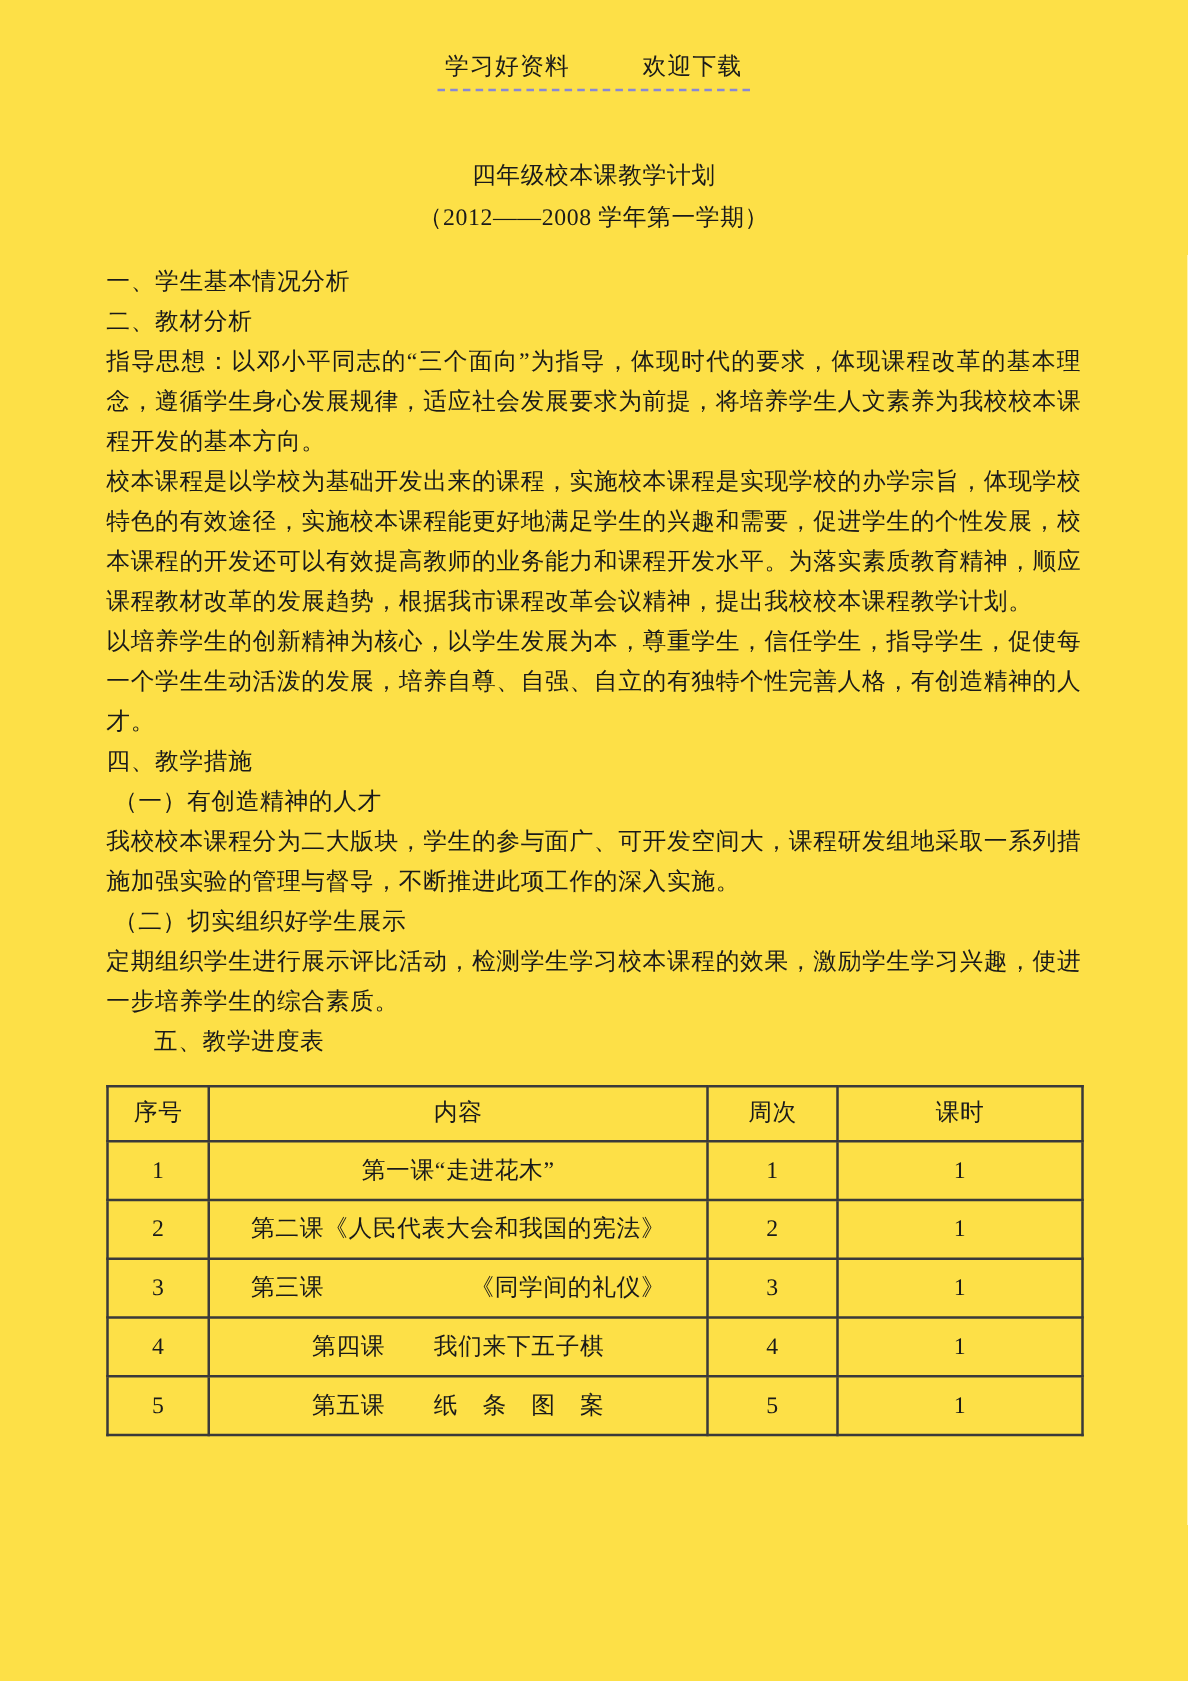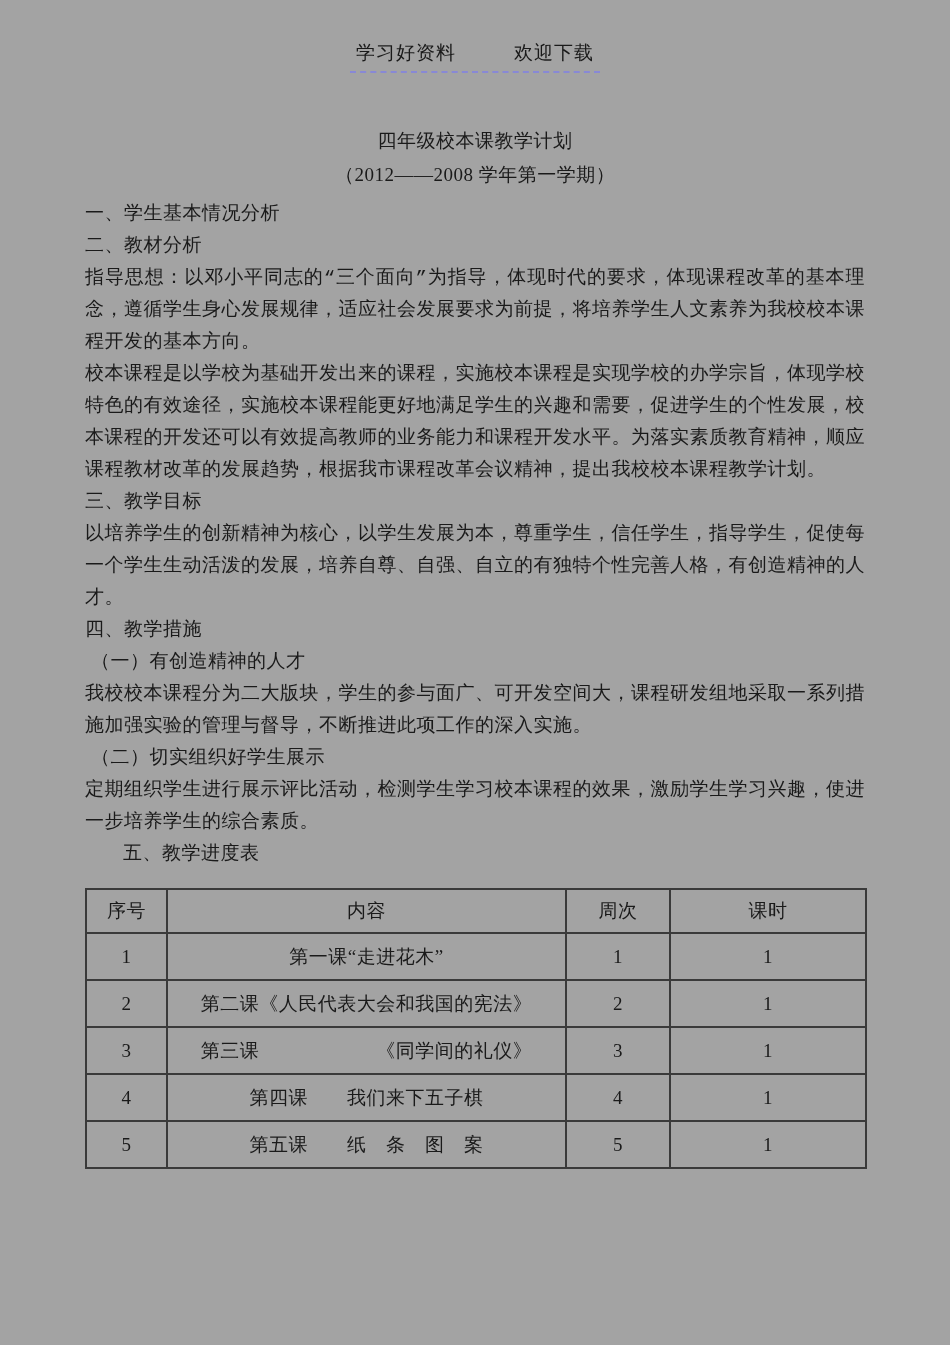--- a/index.html
+++ b/index.html
@@ -1,21 +1,21 @@
 <!DOCTYPE html>
 <html><head>
 <meta charset="utf-8">
 <style>
   * { margin: 0; padding: 0; box-sizing: border-box; }
   html, body { background: #ffffff; }
   .page {
     position: relative;
     width: 950px;
     height: 1345px;
-    background: #a3a3a3;
+    background: #fde047;
     font-family: "Liberation Serif", "DejaVu Serif", serif;
     color: #1a1a1a;
     overflow: hidden;
   }
   
   .doc-header {
     position: absolute;
     top: 40px;
     left: 0;
     width: 100%;
@@ -34,21 +34,21 @@
     position: absolute;
     top: 124px;
     left: 85px;
     width: 780px;
     font-size: 19px;
     line-height: 32px;
     letter-spacing: 0.5px;
   }
   .title-line { text-align: center; line-height: 34px; }
   .subtitle-line { text-align: center; line-height: 34px; }
-  .body-blocks { margin-top: 6px; font-family: Liberation Mono, monospace; }
+  .body-blocks { margin-top: 18px; }
   .h   { text-align: left; }
   .p   { text-align: justify; }
   .sub { padding-left: 6px; }
   .h-indent { padding-left: 38px; }
   
   table.schedule {
     margin-top: 18px;
     width: 780px;
     border-collapse: collapse;
     table-layout: fixed;
@@ -81,21 +81,20 @@
 
   <div class="content">
     <div class="title-line">四年级校本课教学计划</div>
     <div class="subtitle-line">（2012——2008 学年第一学期）</div>
 
     <div class="body-blocks">
       <div class="h">一、学生基本情况分析</div>
       <div class="h">二、教材分析</div>
       <div class="p">指导思想：以邓小平同志的“三个面向”为指导，体现时代的要求，体现课程改革的基本理念，遵循学生身心发展规律，适应社会发展要求为前提，将培养学生人文素养为我校校本课程开发的基本方向。</div>
       <div class="p">校本课程是以学校为基础开发出来的课程，实施校本课程是实现学校的办学宗旨，体现学校特色的有效途径，实施校本课程能更好地满足学生的兴趣和需要，促进学生的个性发展，校本课程的开发还可以有效提高教师的业务能力和课程开发水平。为落实素质教育精神，顺应课程教材改革的发展趋势，根据我市课程改革会议精神，提出我校校本课程教学计划。</div>
-      <div class="h">三、教学目标</div>
       <div class="p">以培养学生的创新精神为核心，以学生发展为本，尊重学生，信任学生，指导学生，促使每一个学生生动活泼的发展，培养自尊、自强、自立的有独特个性完善人格，有创造精神的人才。</div>
       <div class="h">四、教学措施</div>
       <div class="sub">（一）有创造精神的人才</div>
       <div class="p">我校校本课程分为二大版块，学生的参与面广、可开发空间大，课程研发组地采取一系列措施加强实验的管理与督导，不断推进此项工作的深入实施。</div>
       <div class="sub">（二）切实组织好学生展示</div>
       <div class="p">定期组织学生进行展示评比活动，检测学生学习校本课程的效果，激励学生学习兴趣，使进一步培养学生的综合素质。</div>
       <div class="h-indent">五、教学进度表</div>
     </div>
 
     <table class="schedule">

